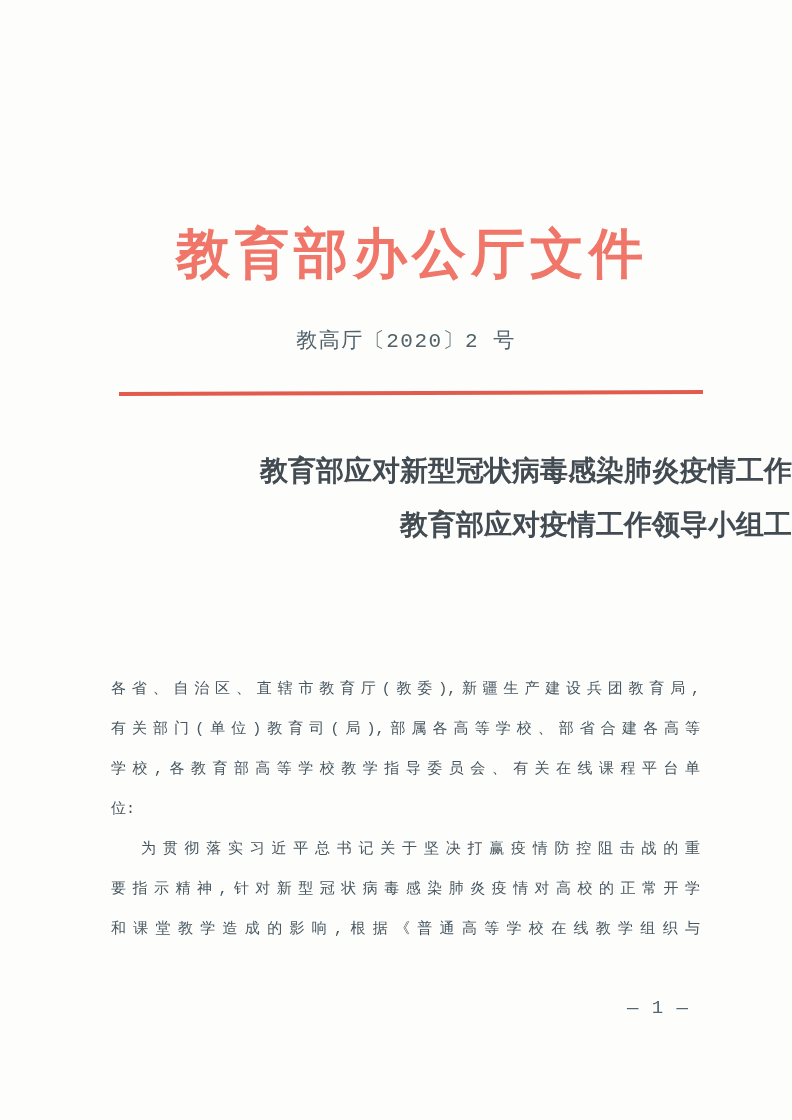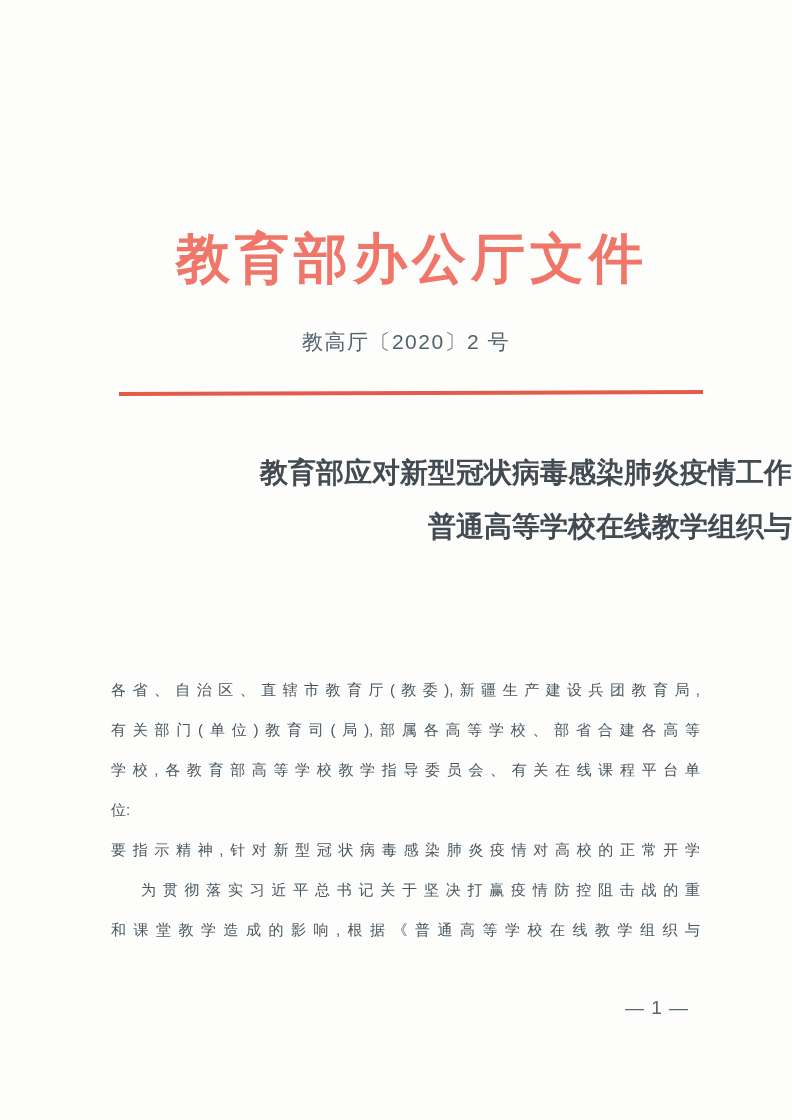--- a/index.html
+++ b/index.html
@@ -2,21 +2,21 @@
 <html><head>
 <meta charset="utf-8">
 <style>
   html, body { margin: 0; padding: 0; background: #ffffff; }
   .page {
     position: relative;
     width: 792px;
     height: 1120px;
     background: #fdfdfc;
     overflow: hidden;
-    font-family: Liberation Sans, sans-serif;
+    font-family: Liberation Mono, monospace;
   }
   .header-title {
     position: absolute;
     top: 224px; left: 0; right: 0;
     text-align: center;
     transform: translateX(16px);
     font-size: 54px;
     font-weight: bold;
     color: #ef7668;
     letter-spacing: 5px;
@@ -81,28 +81,28 @@
 <div class="page">
 
   <div class="header-title">教育部办公厅文件</div>
 
   <div class="doc-number">教高厅〔2020〕2 号</div>
 
   <div class="red-rule"></div>
 
   <div class="doc-title">
     <div>教育部应对新型冠状病毒感染肺炎疫情工作</div>
-    <div>普通高等学校在线教学组织与</div>
+    <div>教育部应对疫情工作领导小组工</div>
   </div>
 
   <div class="body-text">
     <div class="bline">各省、自治区、直辖市教育厅(教委),新疆生产建设兵团教育局,</div>
     <div class="bline">有关部门(单位)教育司(局),部属各高等学校、部省合建各高等</div>
     <div class="bline">学校,各教育部高等学校教学指导委员会、有关在线课程平台单</div>
     <div class="bline short">位:</div>
+    <div class="bline indent">为贯彻落实习近平总书记关于坚决打赢疫情防控阻击战的重</div>
     <div class="bline">要指示精神,针对新型冠状病毒感染肺炎疫情对高校的正常开学</div>
-    <div class="bline indent">为贯彻落实习近平总书记关于坚决打赢疫情防控阻击战的重</div>
     <div class="bline">和课堂教学造成的影响,根据《普通高等学校在线教学组织与</div>
   </div>
 
   <div class="page-number">— 1 —</div>
 
 </div>
 
 </body></html>

